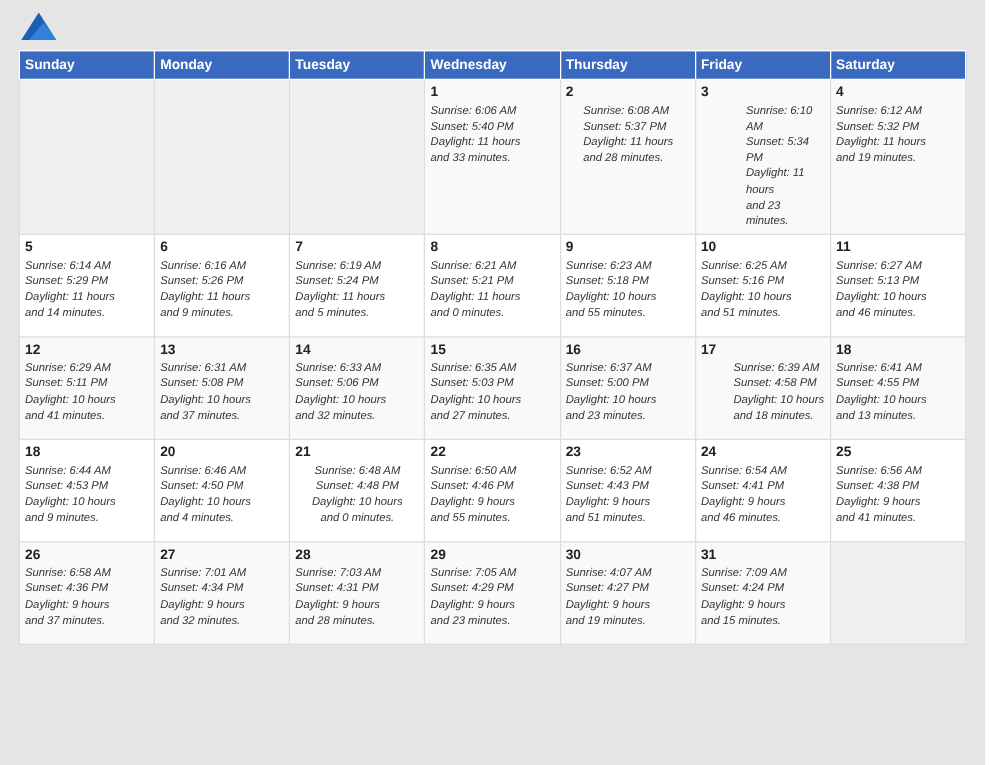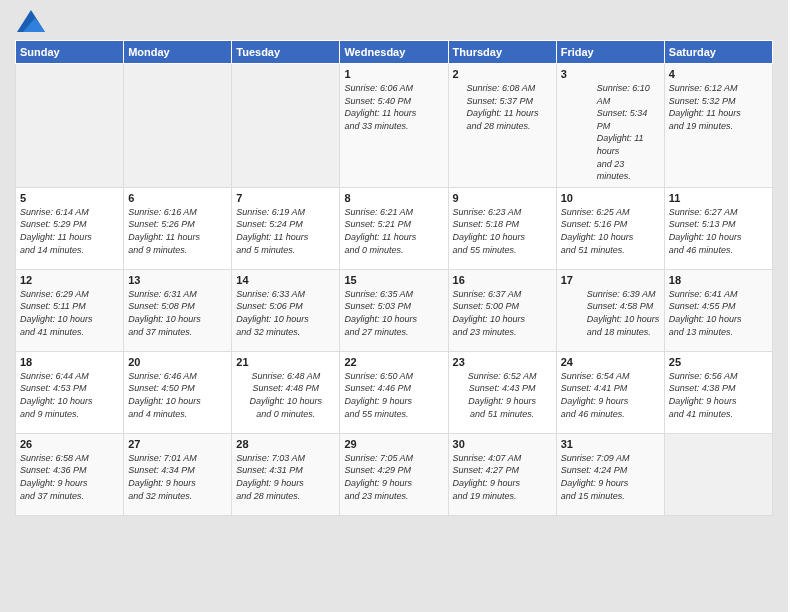--- a/index.html
+++ b/index.html
@@ -292,21 +292,21 @@
           </td>
           <td>
             <span class="day-num">22</span>
             <div class="day-info" style="white-space: pre-line;">Sunrise: 6:50 AM
 Sunset: 4:46 PM
 Daylight: 9 hours
 and 55 minutes.</div>
           </td>
           <td>
             <span class="day-num">23</span>
-            <div class="day-info" style="white-space: pre-line; text-align: center;">Sunrise: 6:52 AM
+            <div class="day-info" style="white-space: pre-line;">Sunrise: 6:52 AM
 Sunset: 4:43 PM
 Daylight: 9 hours
 and 51 minutes.</div>
           </td>
           <td>
             <span class="day-num">24</span>
             <div class="day-info" style="white-space: pre-line;">Sunrise: 6:54 AM
 Sunset: 4:41 PM
 Daylight: 9 hours
 and 46 minutes.</div>

